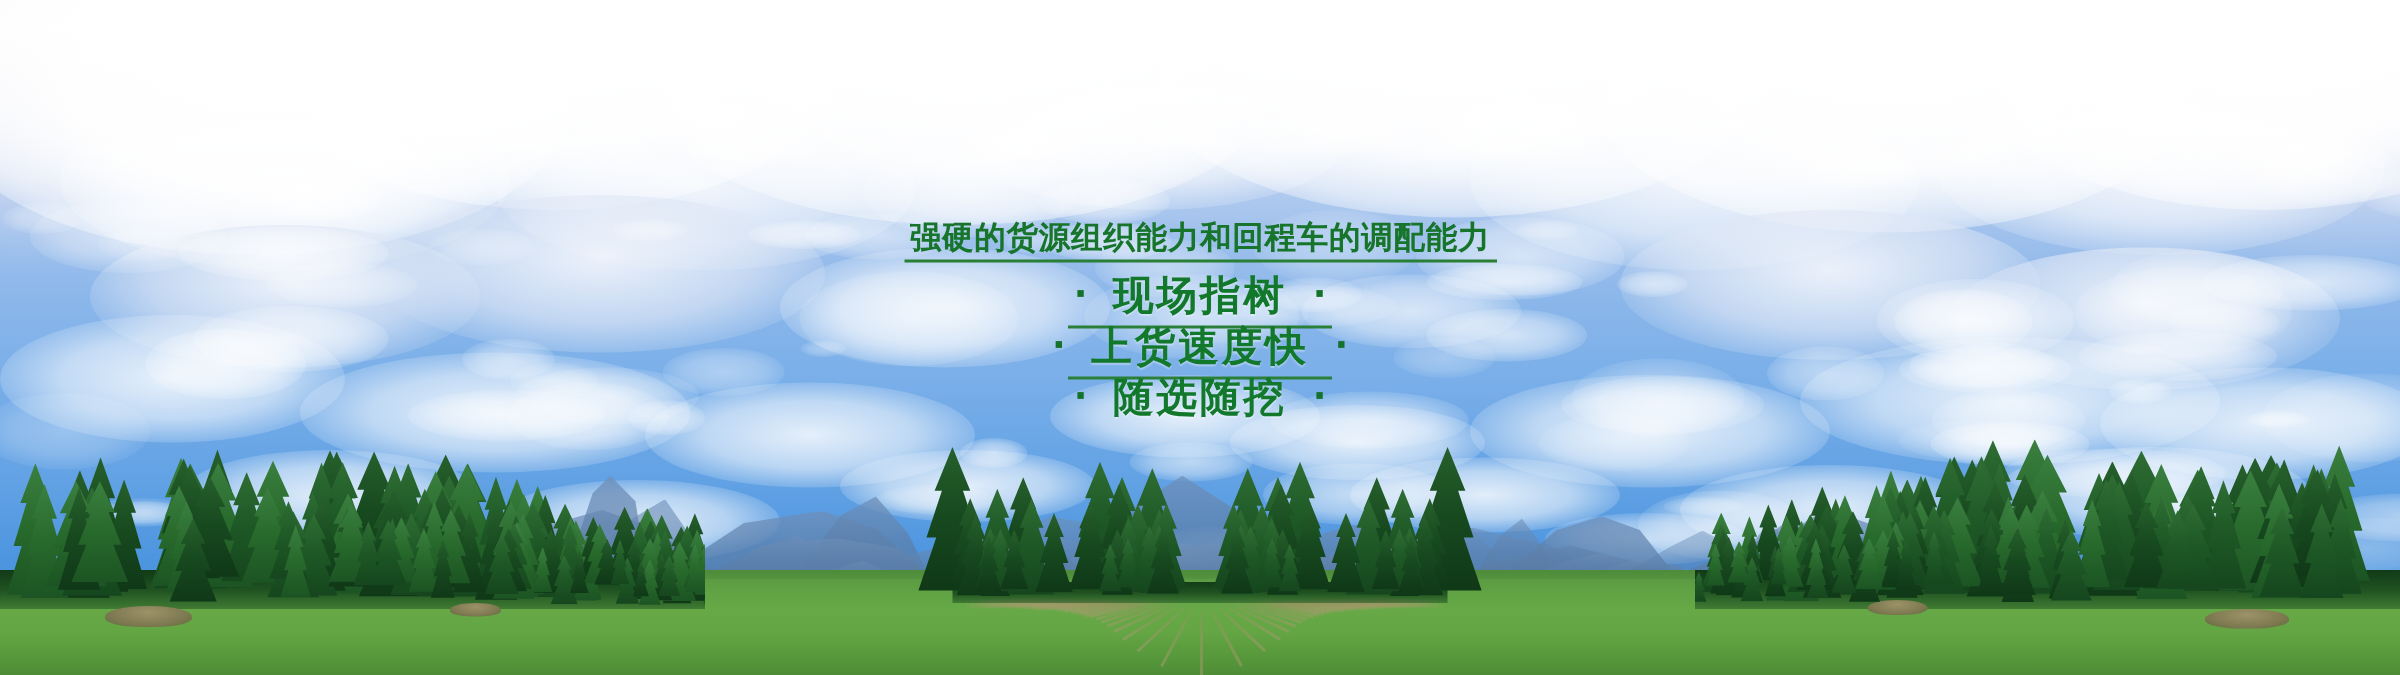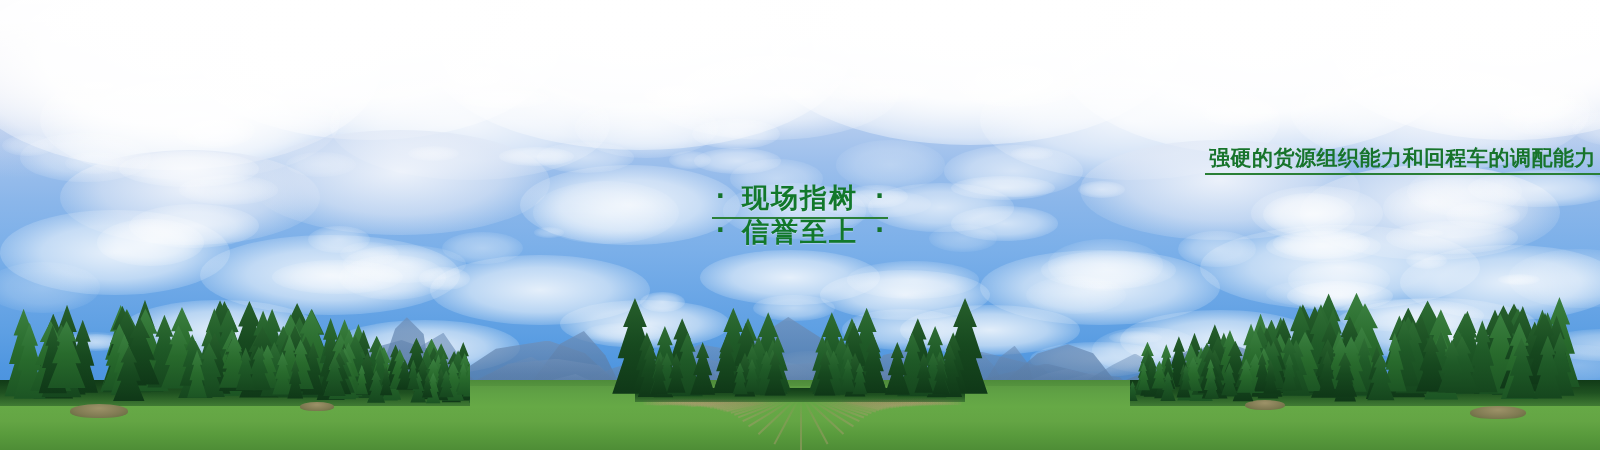--- a/index.html
+++ b/index.html
@@ -161,21 +161,21 @@
     font-size:45px;
     font-weight:bold;
     letter-spacing:1px;
     line-height:1;
     white-space:nowrap;
     text-shadow:0 1px 1px rgba(0,0,0,.25);
   }
 
   .subtitle-wrap {
     position:absolute; left:0; top:146px; width:1600px;
-    text-align:right;
+    text-align:center;
   }
   .subtitle {
     display:inline-block;
     color:#17742b;
     font-size:21px;
     font-weight:bold;
     letter-spacing:.5px;
     line-height:1.15;
     padding:0 4px 3px 4px;
     border-bottom:2px solid #2a7f36;
@@ -860,25 +860,33 @@
       <div class="feature-item">
         <span class="feature-inner">
           <span class="feature-dot">·</span>
           <span class="feature-text">现场指树</span>
           <span class="feature-dot">·</span>
           <span class="feature-rule"></span>
         </span>
       </div>
 
 
-
       <div class="feature-item">
         <span class="feature-inner">
           <span class="feature-dot">·</span>
-          <span class="feature-text">信誉至上</span>
+          <span class="feature-text">上货速度快</span>
+          <span class="feature-dot">·</span>
+          <span class="feature-rule"></span>
+        </span>
+      </div>
+
+      <div class="feature-item">
+        <span class="feature-inner">
+          <span class="feature-dot">·</span>
+          <span class="feature-text">随选随挖</span>
           <span class="feature-dot">·</span>
         </span>
       </div>
 
     </div>
   </div>
 <div class="mound" style="left: 70px; top: 404px; width: 58px; height: 14px;"></div>
     <div class="mound" style="left: 1470px; top: 406px; width: 56px; height: 13px;"></div>
     <div class="mound" style="left: 1245px; top: 400px; width: 40px; height: 10px;"></div>
     <div class="mound" style="left: 300px; top: 402px; width: 34px; height: 9px;"></div>

